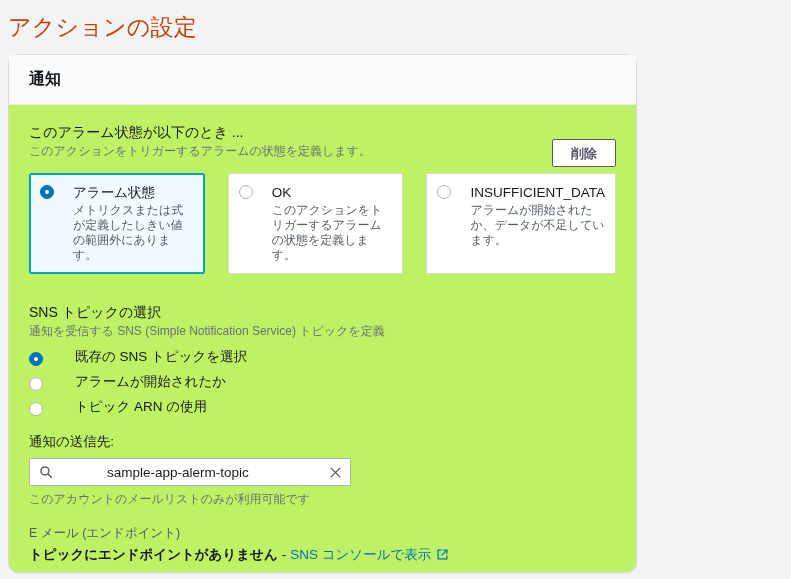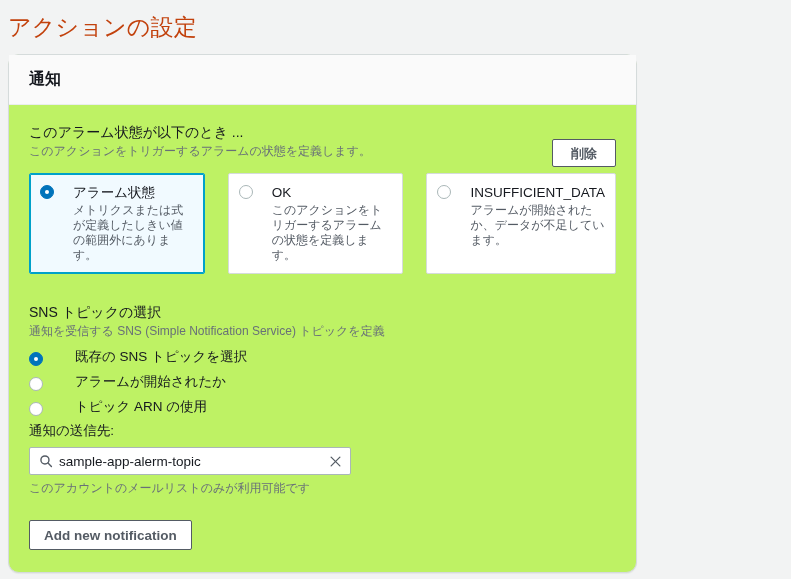--- a/index.html
+++ b/index.html
@@ -176,37 +176,38 @@
     gap: 20px;
   }
   .radio-row .radio { margin-top: 0; margin-right: 12px; }
   .radio-label {
     font-size: 13.5px;
     color: #16191f;
     line-height: 18px;
   }
 
   
-  .dest-section { margin-top: 6px; }
+  .dest-section { margin-top: 17px; }
   .dest-label {
     font-size: 13.5px;
     color: #16191f;
     line-height: 18px;
   }
   .search-box {
     margin-top: 7px;
     width: 322px;
     height: 28px;
     border: 1px solid #aab7b8;
     border-radius: 2px;
     background: #ffffff;
     box-sizing: border-box;
     display: flex;
     align-items: center;
     padding: 0 8px 0 9px;
+    gap: 48px;
   }
   .search-box input {
     flex: 1 1 auto;
     border: none;
     outline: none;
     font-family: "Liberation Sans", "DejaVu Sans", sans-serif;
     font-size: 13.5px;
     color: #16191f;
     background: transparent;
     padding: 0 6px;
@@ -360,17 +361,32 @@
             <line x1="2.6" y1="2.6" x2="13.4" y2="13.4"></line>
             <line x1="13.4" y1="2.6" x2="2.6" y2="13.4"></line>
           </svg>
         </span>
       </div>
 
       <div class="dest-help">このアカウントのメールリストのみが利用可能です</div>
     </div>
 
     
+    <div class="endpoint-section">
+      <div class="endpoint-label">E メール (エンドポイント)</div>
+      <div class="endpoint-row">
+        <span class="endpoint-msg">トピックにエンドポイントがありません</span>
+        <span class="endpoint-sep">-</span>
+        <a class="endpoint-link">SNS コンソールで表示</a>
+        <span class="icon-external">
+          <svg width="13" height="13" viewBox="0 0 16 16" fill="none" stroke="currentColor" stroke-width="1.6">
+            <path d="M13.4 9.2v4.2H2.6V2.6h4.2"></path>
+            <path d="M9.4 2.6h4v4" stroke-linecap="round"></path>
+            <line x1="7.2" y1="8.8" x2="13.1" y2="2.9" stroke-linecap="round"></line>
+          </svg>
+        </span>
+      </div>
+    </div>
 
     <button class="btn btn-add">Add new notification</button>
 
   </div>
 </div>
 
 </body></html>

